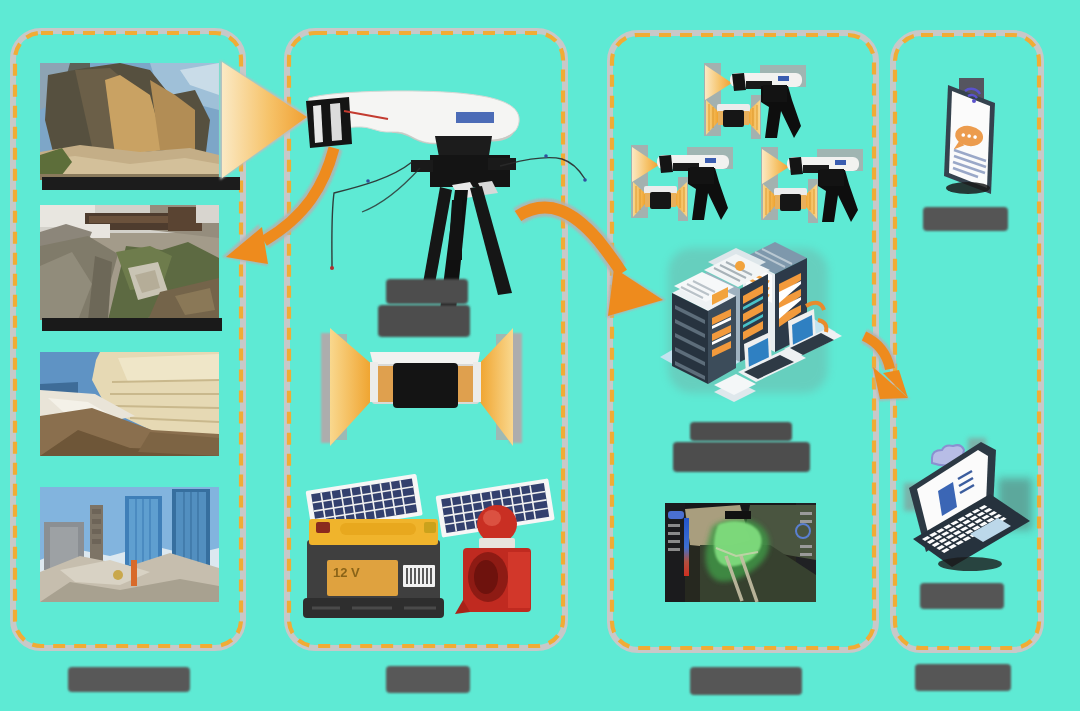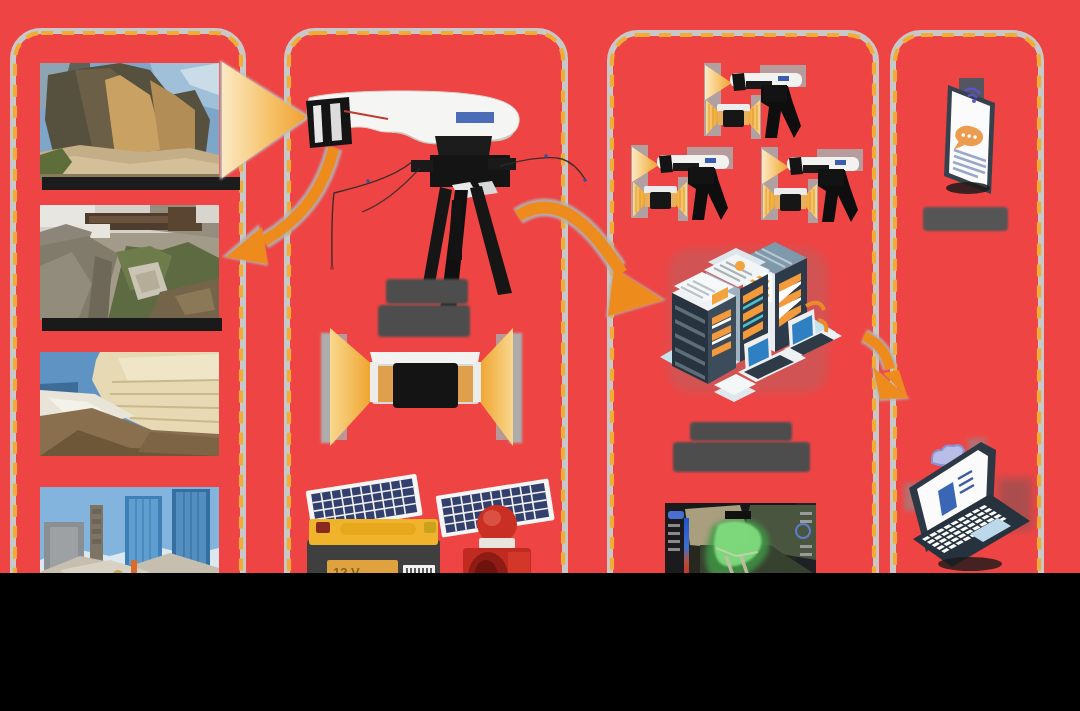--- a/index.html
+++ b/index.html
@@ -1,16 +1,16 @@
 <!DOCTYPE html>
 <html><head>
 <meta charset="utf-8">
 <style>
 html,body{margin:0;padding:0;background:#000;}
-#stage{position:relative;width:1080px;height:573px;background:#ef4444;overflow:hidden;font-family:"Liberation Sans",sans-serif;}
+#stage{position:relative;width:1080px;height:711px;background:#5eead4;overflow:hidden;font-family:"Liberation Sans",sans-serif;}
 svg{position:absolute;left:0;top:0;}
 </style>
 </head>
 <body>
 <div id="stage">
 <svg width="1080" height="711" viewBox="0 0 1080 711">
 <defs>
   <filter id="b1" x="-30%" y="-30%" width="160%" height="160%">
           <feGaussianBlur stdDeviation="1.2"></feGaussianBlur>
         </filter>

